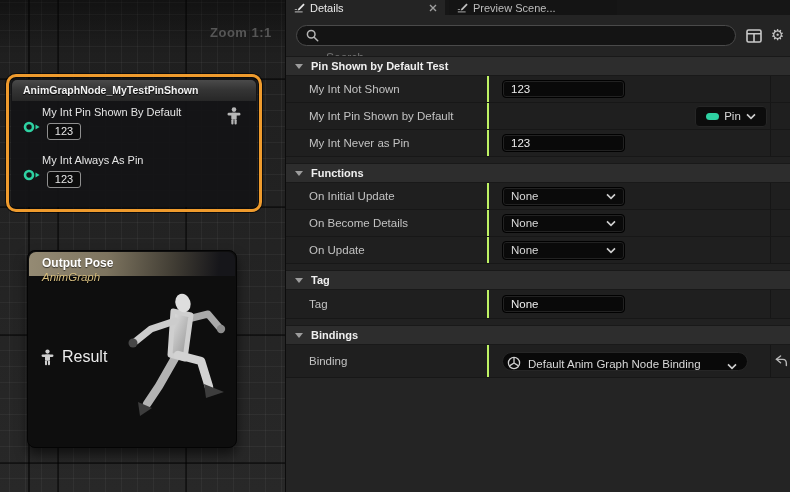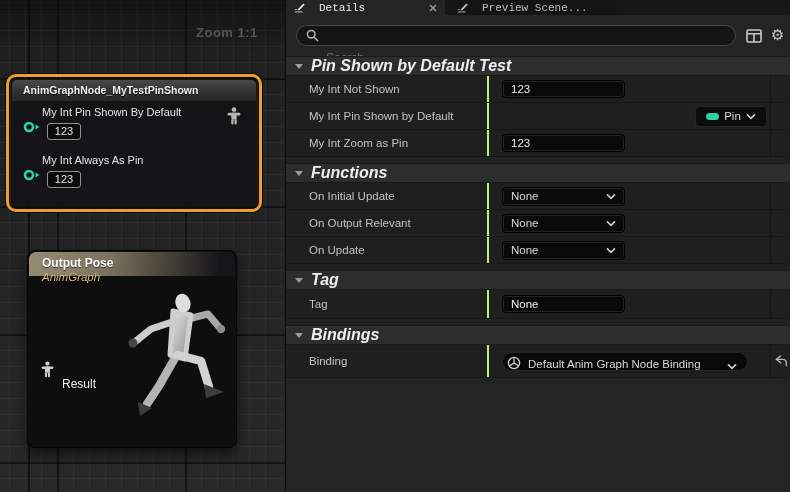--- a/index.html
+++ b/index.html
@@ -13,21 +13,21 @@
     background-image:
       linear-gradient(rgba(0,0,0,0.40), rgba(0,0,0,0) 55px),
       repeating-linear-gradient(to right, rgba(0,0,0,0.55) 0 2px, transparent 2px 128px),
       repeating-linear-gradient(to bottom, rgba(0,0,0,0.55) 0 2px, transparent 2px 128px),
       repeating-linear-gradient(to right, rgba(255,255,255,0.045) 0 1px, transparent 1px 16px),
       repeating-linear-gradient(to bottom, rgba(255,255,255,0.045) 0 1px, transparent 1px 16px),
       linear-gradient(#1e1e1e 0%, #282828 100%);
     background-position: 0 0, 57px 0, 0 78px, 9px 0, 0 14px, 0 0;
   }
   .zoom-indicator {
-    position:absolute; left:196px; top:25px; width:80px;
+    position:absolute; left:210px; top:25px; width:80px;
     font-size:13px; font-weight:bold; color:#565656; letter-spacing:0.5px;
   }
 
   
   .sel-node {
     position:absolute; left:6px; top:74px; width:256px; height:138px;
     border:3px solid #ef9b2d; border-radius:10px;
     box-shadow:0 0 0 1px rgba(0,0,0,0.6), inset 0 0 0 1px rgba(0,0,0,0.6);
   }
   .sel-node-inner {
@@ -60,37 +60,37 @@
   .out-node-header {
     position:absolute; left:1px; right:1px; top:1px; height:24px;
     border-radius:7px 7px 0 0;
     background:linear-gradient(95deg,#958b74 0%,#7d745f 38%,#413d34 70%,#16161a 92%);
   }
   .out-title { position:absolute; left:13px; top:4px; font-size:12px; font-weight:bold;
                color:#fff; text-shadow:0 1px 1px rgba(0,0,0,0.6); }
   .out-subtitle { position:absolute; left:13px; top:19px; font-size:11.5px; font-style:italic;
                   color:#d6bd7e; text-shadow:0 1px 1px rgba(0,0,0,0.6); }
   .result-pin { position:absolute; left:13px; top:97px; display:flex; align-items:center; gap:8px; }
-  .result-label { font-size:12px; color:#ececec;margin-top:29px; }
+  .result-label { font-size:16px; color:#ececec; }
   .note-bar {
     position:absolute; left:3px; right:3px; top:175px; height:15px;
     background:linear-gradient(180deg,#5a9df0,#4287dd); border-radius:3px;
     color:#fff; font-size:11px; font-weight:bold; letter-spacing:1px;
     text-align:center; line-height:15px;
   }
   .mannequin { position:absolute; left:65px; top:38px; }
 
   
   .details-panel {
     position:absolute; left:285px; top:0; width:505px; height:492px;
     background:#242424; border-left:1px solid #0c0c0c;
     display:flex; flex-direction:column;
   }
   .tabbar { height:15px; background:#161616; display:flex; flex:none; }
-  .tab { display:flex; align-items:center; gap:14px; padding:0 8px; font-size:11px;font-family:Liberation Mono, monospace; }
+  .tab { display:flex; align-items:center; gap:5px; padding:0 8px; font-size:11px; }
   .tab-active { width:159px; background:#242424; color:#e9e9e9; }
   .tab-close { margin-left:auto; display:flex; }
   .tab-inactive { width:168px; background:#141414; color:#bdbdbd; margin-left:4px; }
   .tab-label { white-space:nowrap; overflow:hidden; }
 
   .search-row { height:41px; flex:none; background:#242424; display:flex; align-items:center; padding-left:10px; }
   .search-pill {
     width:440px; height:21px; border-radius:11px; background:#141414;
     border:1px solid #4a4a4a; display:flex; align-items:center; gap:7px; padding:0 9px;
   }
@@ -101,21 +101,21 @@
   .search-pill input::placeholder { color:#6e6e6e; }
   .panel-icons { display:flex; align-items:center; gap:9px; margin-left:10px; }
   .gear-glyph { font-family:"DejaVu Sans",sans-serif; font-size:15px; color:#c8c8c8; line-height:15px; }
 
   .cat-header {
     height:20px; flex:none; background:#2d2d2d; border-top:1px solid #191919;
     border-bottom:1px solid #191919; display:flex; align-items:center; cursor:default;
   }
   .cat-arrow { width:0; height:0; border-left:4.5px solid transparent; border-right:4.5px solid transparent;
                border-top:5.5px solid #9d9d9d; margin:0 8px 0 9px; }
-  .cat-title { font-size:16px; font-weight:bold; color:#efefef;font-style:italic; }
+  .cat-title { font-size:11px; font-weight:bold; color:#efefef; }
 
   .prop-row { height:27px; flex:none; background:#1f1f1f; border-bottom:1px solid #171717;
               display:flex; align-items:stretch; }
   .prop-row.tall { height:29px; }
   .prop-row.binding { height:33px; }
   .prop-label-col { width:203px; flex:none; display:flex; align-items:center; padding-left:23px;
                     border-right:2px solid #bef264; font-size:11.5px; color:#c2c2c2; white-space:nowrap; }
   .prop-value-col { flex:1; display:flex; align-items:center; padding-left:13px;
                     border-right:1px solid #161616; }
   .prop-right-col { width:19px; flex:none; display:flex; align-items:center; justify-content:center; }
@@ -292,21 +292,21 @@
           <span>Pin</span>
           <svg width="10" height="7" viewBox="0 0 10 7">
             <polyline points="1,1.4 5,5.4 9,1.4" fill="none" stroke="#cfcfcf" stroke-width="1.6"></polyline>
           </svg>
         </div>
       </div>
       <div class="prop-right-col"></div>
     </div>
 
     <div class="prop-row">
-      <div class="prop-label-col">My Int Zoom as Pin</div>
+      <div class="prop-label-col">My Int Never as Pin</div>
       <div class="prop-value-col">
         <input class="text-input" type="text" value="123" style="">
       </div>
       <div class="prop-right-col"></div>
     </div>
 
     <div class="spacer6"></div>
 
     <div class="cat-header">
       <span class="cat-arrow"></span>
@@ -320,21 +320,21 @@
           <span>None</span>
           <svg width="10" height="7" viewBox="0 0 10 7">
             <polyline points="1,1.4 5,5.4 9,1.4" fill="none" stroke="#cfcfcf" stroke-width="1.6"></polyline>
           </svg>
         </div>
       </div>
       <div class="prop-right-col"></div>
     </div>
 
     <div class="prop-row">
-      <div class="prop-label-col">On Output Relevant</div>
+      <div class="prop-label-col">On Become Details</div>
       <div class="prop-value-col">
         <div class="dropdown">
           <span>None</span>
           <svg width="10" height="7" viewBox="0 0 10 7">
             <polyline points="1,1.4 5,5.4 9,1.4" fill="none" stroke="#cfcfcf" stroke-width="1.6"></polyline>
           </svg>
         </div>
       </div>
       <div class="prop-right-col"></div>
     </div>

